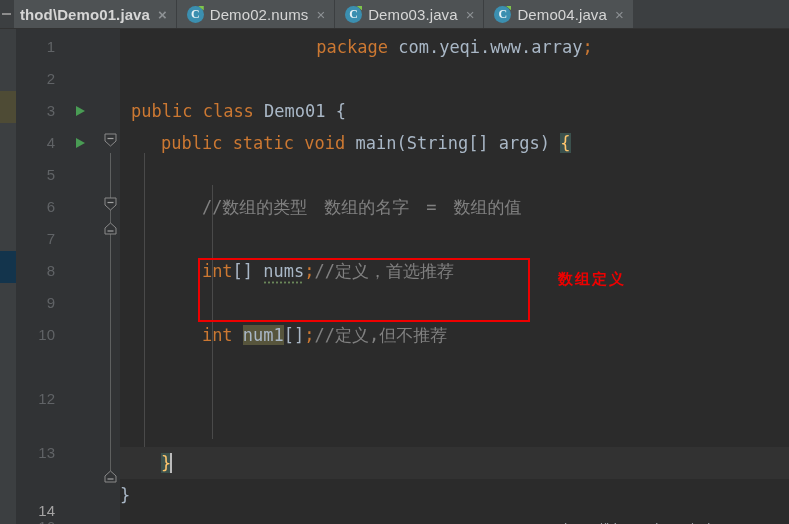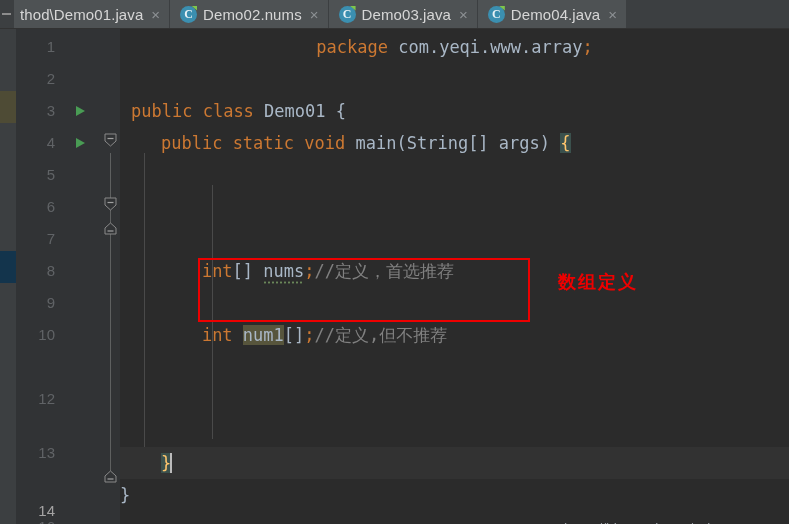--- a/index.html
+++ b/index.html
@@ -56,20 +56,21 @@
     padding: 0 9px 0 10px;
     background: #4e5254;
     color: #d6d6d6;
     font-family: "Liberation Sans", sans-serif;
     font-size: 15px;
     white-space: nowrap;
     border-right: 1px solid #3c3f41;
   }
   .tab.first {
     padding-left: 6px;
+    font-weight: bold;
   }
   .tab-label { letter-spacing: 0.1px; }
   .tab-close {
     color: #8d9194;
     font-size: 15px;
     line-height: 1;
     font-family: "Liberation Sans", sans-serif;
     margin-left: 2px;
   }
 
@@ -252,21 +253,21 @@
   
   .redbox {
     position: absolute;
     border: 2px solid #ee0000;
     pointer-events: none;
   }
   .red-note {
     position: absolute;
     color: #ee0000;
     font-family: "DejaVu Sans", sans-serif;
-    font-size: 18px;
+    font-size: 15px;
     font-weight: bold;
     letter-spacing: 2px;
     white-space: nowrap;
     text-align: right;
   }
 
   
   .watermark {
     position: absolute;
     color: #9aa0a6;
@@ -404,21 +405,21 @@
 
     <div class="code">
 
       <div class="indent-guide" style="left:24px;top:124px;height:318px;"></div>
       <div class="indent-guide" style="left:92px;top:156px;height:254px;"></div>
 
     <div class="line" style="top: 2px; text-align: center;"><span class="kw">package</span><span class="punc"> </span><span class="ident">com.yeqi.www.array</span><span class="semi">;</span></div>
         <div class="line" style="top: 34px;"></div>
         <div class="line" style="top: 66px; margin-left: 11px;"><span class="kw">public</span><span class="punc"> </span><span class="kw">class</span><span class="punc"> </span><span class="cls">Demo01</span><span class="punc"> </span><span class="punc">{</span></div>
         <div class="line" style="top: 98px;"><span class="punc">    </span><span class="kw">public</span><span class="punc"> </span><span class="kw">static</span><span class="punc"> </span><span class="kw">void</span><span class="punc"> </span><span class="cls">main</span><span class="punc">(</span><span class="cls">String</span><span class="punc">[] </span><span class="ident">args</span><span class="punc">) </span><span class="brace-match">{</span></div>
-        <div class="line" style="top: 162px;"><span class="punc">        </span></div>
+        <div class="line" style="top: 162px;"><span class="punc">        </span><span class="comment">//数组的类型　数组的名字　=　数组的值</span></div>
         <div class="line" style="top: 194px;"></div>
         <div class="line" style="top: 226px;"><span class="punc">        </span><span class="kw">int</span><span class="punc">[] </span><span class="warn-underline">nums</span><span class="semi">;</span><span class="comment">//定义，首选推荐</span></div>
         <div class="line" style="top: 258px;"></div>
         <div class="line" style="top: 290px;"><span class="punc">        </span><span class="kw">int</span><span class="punc"> </span><span class="ident-hl">num1</span><span class="punc">[]</span><span class="semi">;</span><span class="comment">//定义,但不推荐</span></div>
         <div class="line" style="top: 322px;"></div>
         <div class="line" style="top: 354px;"></div>
         <div class="line" style="top: 386px;"></div>
         <div class="line current-line" style="top: 418px;"><span class="punc">    </span><span class="brace-match">}</span><span class="caret"></span></div>
         <div class="line" style="top: 450px;"><span class="punc">}</span></div>
         <div class="line" style="top: 482px;"></div>

